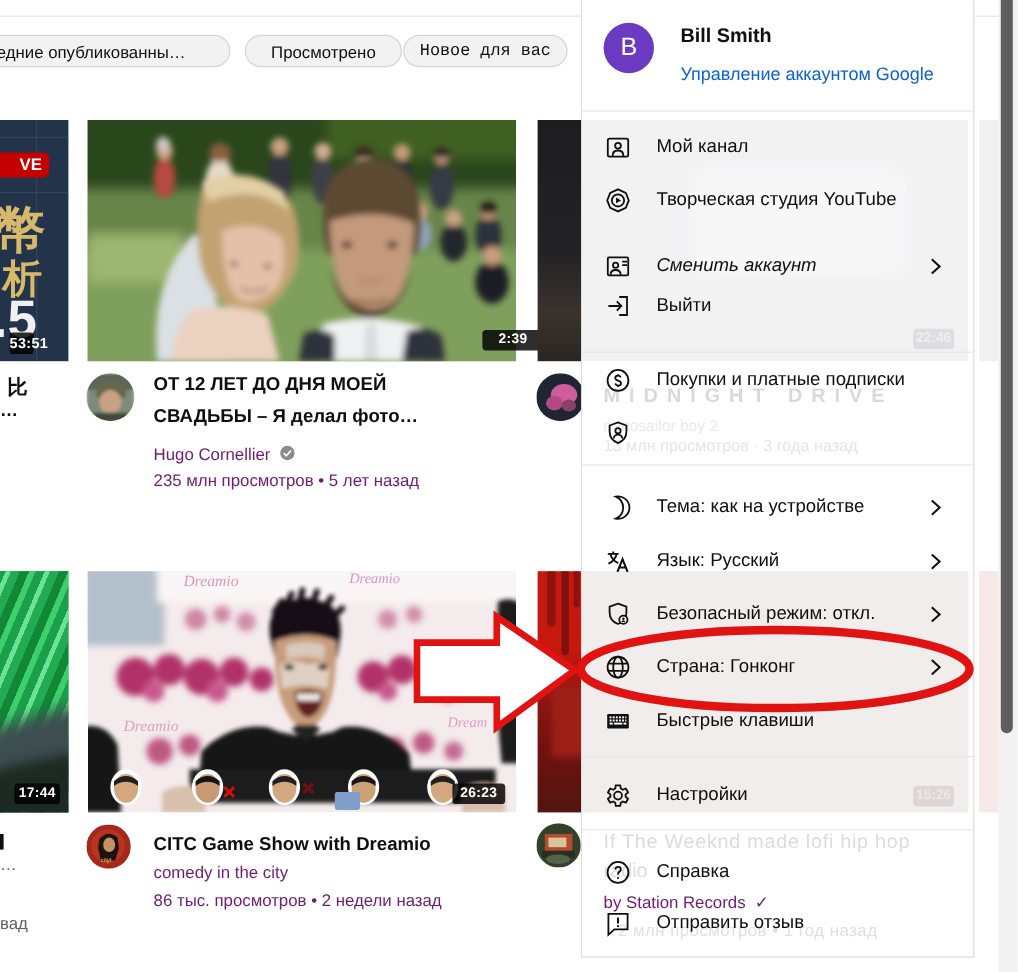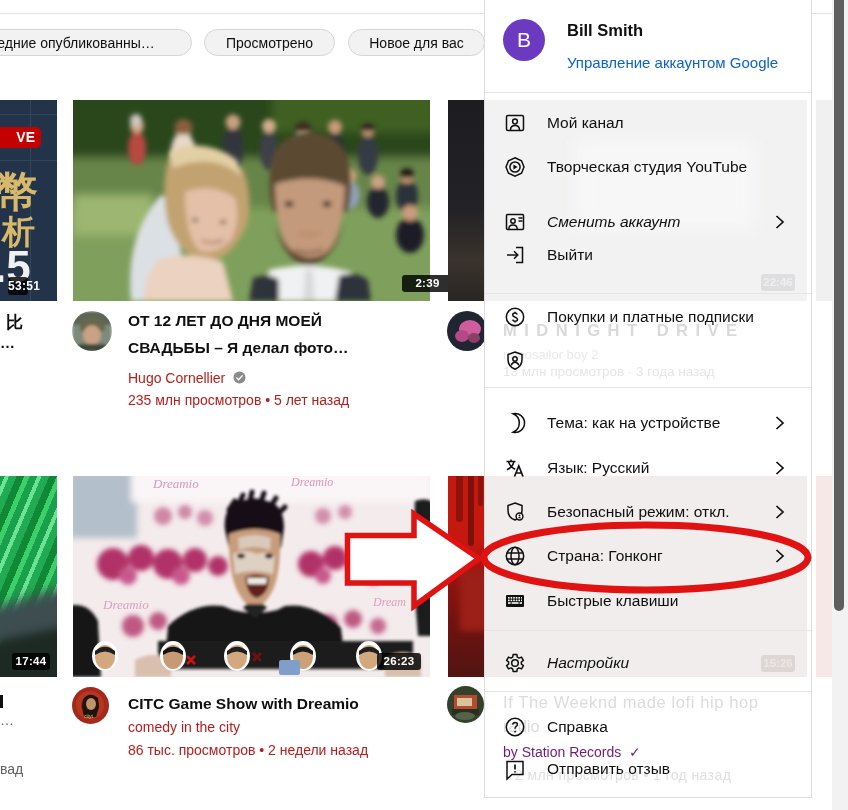--- a/index.html
+++ b/index.html
@@ -6,41 +6,41 @@
   body{width:848px;height:810px;overflow:hidden;background:#fff;
        font-family:"Liberation Sans",sans-serif;position:relative;}
   .abs{position:absolute;}
   .badge{position:absolute;background:rgba(0,0,0,.82);color:#fff;font-size:12px;
          font-weight:700;border-radius:3px;text-align:center;line-height:18px;
          letter-spacing:.3px;}
   .chip{position:absolute;top:29px;height:27px;border-radius:14px;
         background:#f2f2f2;border:1px solid #d5d5d5;color:#0f0f0f;
         font-size:14px;line-height:27px;text-align:center;box-sizing:border-box;}
   .title{position:absolute;color:#0f0f0f;font-size:15.5px;font-weight:700;line-height:27px;}
-  .meta{position:absolute;color:#b91c1c;font-size:14px;}
+  .meta{position:absolute;color:#701a75;font-size:14px;}
   
   #menu{position:absolute;left:484px;top:0;width:328px;height:798px;background:#fff;
         border-left:1px solid #dcdcdc;border-right:1px solid #dcdcdc;
         border-bottom:1px solid #dcdcdc;box-sizing:border-box;}
   .mrow{position:absolute;left:0;width:100%;height:44px;}
   .mtext{position:absolute;left:62px;top:50%;transform:translateY(-50%);
          font-size:15.5px;color:#0f0f0f;white-space:nowrap;}
   .micon{position:absolute;left:18px;top:50%;transform:translateY(-50%);width:24px;height:24px;}
   .mchev{position:absolute;right:26px;top:50%;transform:translateY(-50%);width:10px;height:14px;}
   .mdiv{position:absolute;left:0;width:100%;height:1px;background:#e5e5e5;}
   .ghost{position:absolute;white-space:nowrap;text-align:center;}
 </style>
 </head>
 <body>
 
 <div class="abs" style="left:0;top:13px;width:834px;height:1px;background:#e3e3e3;"></div>
 
 <div class="chip" style="left:-40px;width:232px;">едние опубликованны…</div>
 <div class="chip" style="left:204px;width:131px;">Просмотрено</div>
-<div class="chip" style="left:348px;width:137px;">Новое для вас</div>
+<div class="chip" style="left:336px;width:137px;font-family:Liberation Mono, monospace;">Новое для вас</div>
 
 <div class="abs" style="left:0;top:100px;width:57px;height:201px;background:#233349;overflow:hidden;">
   <div class="abs" style="left:0;top:14px;width:57px;height:1px;background:#31455f;"></div>
   <div class="abs" style="left:0;top:60px;width:57px;height:1px;background:#31455f;"></div>
   <div class="abs" style="left:30px;top:0;width:1px;height:201px;background:#31455f;"></div>
   <div class="abs" style="left:-14px;top:27px;width:49px;height:21px;background:#c50000;border-radius:5px;color:#fff;font-size:14px;font-weight:700;text-align:right;line-height:21px;padding-right:6px;">VE</div>
   <div class="abs" style="left:-4px;top:64px;color:#d8b96b;font-size:42px;font-weight:700;">幣</div>
   <div class="abs" style="left:2px;top:110px;color:#d8b96b;font-size:33px;font-weight:700;">析</div>
   <div class="abs" style="left:-6px;top:142px;color:#f0f0f0;font-size:44px;font-weight:700;">.5</div>
 </div>
@@ -468,21 +468,21 @@
           <rect x="12.8" y="10.6" width="1.6" height="1.6"></rect>
           <rect x="15.4" y="10.6" width="1.6" height="1.6"></rect>
           <rect x="18" y="10.6" width="1" height="1.6"></rect>
     <rect x="5" y="13.2" width="2.6" height="1.6"></rect>
           <rect x="8.6" y="13.2" width="7" height="1.6"></rect>
           <rect x="16.6" y="13.2" width="2.4" height="1.6"></rect>
    </g>
   </svg>
   <div class="mtext">Быстрые клавиши</div>
  </div>
- <div class="mrow" style="top:640.5px;font-style:italic;">
+ <div class="mrow" style="top:640.5px;">
   <svg class="micon" viewBox="0 0 24 24" fill="none" stroke="#0f0f0f" stroke-width="1.5" stroke-linejoin="round">
    <path d="M19.4 13 L21.5 14.6 L19.6 17.9 L17.1 16.9 C16.6 17.3 16 17.6 15.4 17.9 L15 20.5 H11.2 L10.8 17.9 C10.2 17.7 9.6 17.3 9.1 16.9 L6.6 17.9 L4.7 14.6 L6.8 13 C6.8 12.7 6.7 12.3 6.7 12 C6.7 11.7 6.7 11.3 6.8 11 L4.7 9.4 L6.6 6.1 L9.1 7.1 C9.6 6.7 10.2 6.4 10.8 6.1 L11.2 3.5 H15 L15.4 6.1 C16 6.3 16.6 6.7 17.1 7.1 L19.6 6.1 L21.5 9.4 L19.4 11 C19.4 11.3 19.5 11.7 19.5 12 C19.5 12.3 19.5 12.7 19.4 13 Z" transform="translate(-1.1,0)"></path>
    <circle cx="12" cy="12" r="3.3"></circle>
   </svg>
   <div class="mtext">Настройки</div>
  </div>
  <div class="mrow" style="top:704.5px;">
   <svg class="micon" viewBox="0 0 24 24" fill="none" stroke="#0f0f0f" stroke-width="1.5">
    <circle cx="12" cy="12" r="8.7"></circle>
    <path d="M9.7 9.6 c.2-1.4 1.1-2.2 2.4-2.2 1.3 0 2.3.9 2.3 2.1 0 1-.6 1.5-1.3 2-.7.5-1.1.9-1.1 1.9 v.4"></path>

